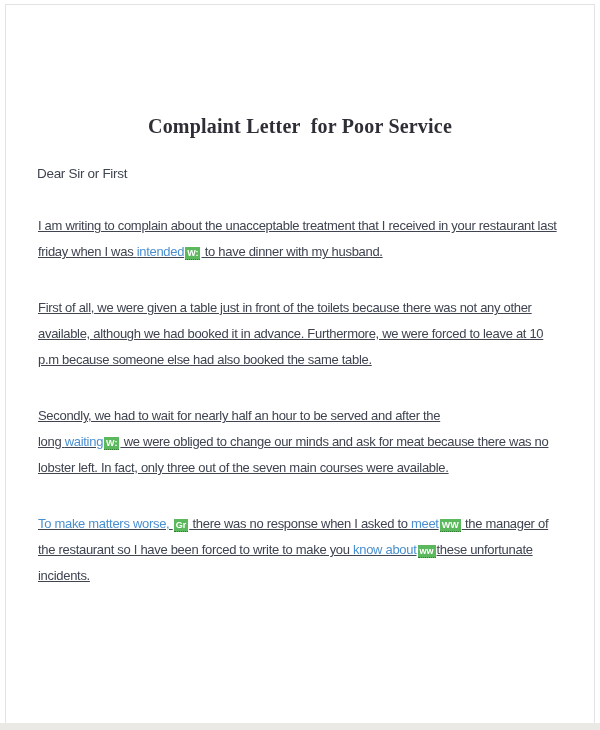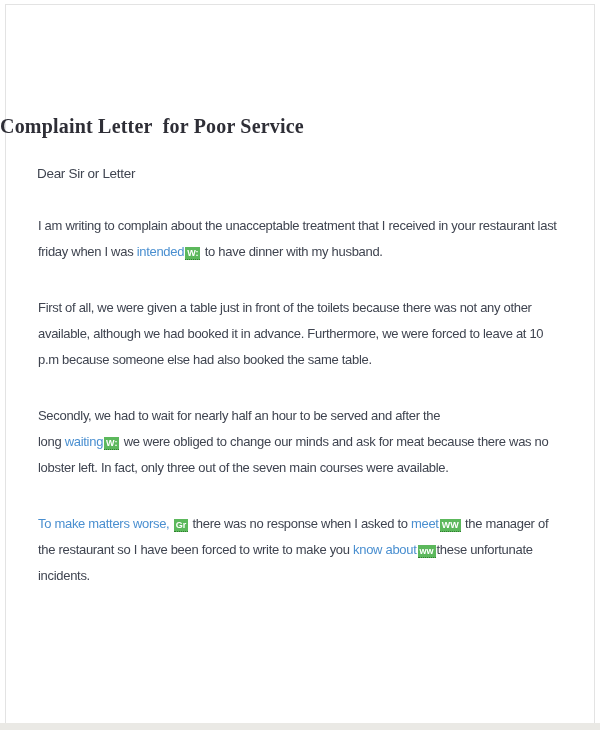--- a/index.html
+++ b/index.html
@@ -8,51 +8,51 @@
     font-family:"Liberation Sans",sans-serif;overflow:hidden;
   }
   .page-frame{
     position:absolute;top:4px;left:5px;right:5px;bottom:7px;
     background:#ffffff;border:1px solid var(--frame,#e3e3e3);border-bottom:none;
   }
   .bottom-strip{
     position:absolute;left:0;right:0;bottom:0;height:7px;background:var(--strip,#eae9e5);
   }
   .letter-title{
-    position:absolute;top:102px;left:0;right:0;
+    position:absolute;top:102px;left:0;right:0;text-align:center;
     font-family:"Liberation Serif",serif;font-weight:bold;font-size:20px;
     color:#2e2e36;letter-spacing:0.2px;white-space:pre;
   }
   .salutation{
     position:absolute;top:166px;left:37px;
     font-size:13.5px;color:var(--ink,#3f4450);letter-spacing:-0.3px;
   }
   .letter-body{
     position:absolute;top:213px;left:38px;right:40px;
     color:var(--ink,#3f4450);
   }
   .para{
-    margin:0 0 30px 0;font-size:13px;line-height:26px;letter-spacing:-0.3px;
+    margin:0 0 30px 0;font-size:13px;line-height:26px;letter-spacing:-0.3px;text-decoration:underline;
   }
   .blue-run{color:var(--blue,#4a8fd0);cursor:pointer;}
   .badge{
     display:inline-block;background:var(--green,#5cb85c);color:#ffffff;
     font-size:9px;font-weight:bold;line-height:11px;padding:1px 2px 0 2px;
     border-bottom:1px dotted #2d7d2d;vertical-align:baseline;margin:0 1px;
     letter-spacing:0;cursor:pointer;
   }
 </style>
 </head>
 <body>
 
 <div class="page-frame"></div>
 
 <h1 class="letter-title">Complaint Letter  for Poor Service</h1>
 
-<div class="salutation">Dear Sir or Letter</div>
+<div class="salutation">Dear Sir or First</div>
 
 <div class="letter-body">
     <p class="para"><span class="plain-run">I am writing to complain about the unacceptable treatment that I received in your restaurant last friday when I was </span><span class="blue-run">intended</span><span class="badge">W:</span><span class="plain-run"> to have dinner with my husband.</span></p>
     <p class="para"><span class="plain-run">First of all, we were given a table just in front of the toilets because there was not any other available, although we had booked it in advance. Furthermore, we were forced to leave at 10 p.m because someone else had also booked the same table.</span></p>
     <p class="para"><span class="plain-run">Secondly, we had to wait for nearly half an hour to be served and after the</span><br><span class="plain-run">long </span><span class="blue-run">waiting</span><span class="badge">W:</span><span class="plain-run"> we were obliged to change our minds and ask for meat because there was no lobster left. In fact, only three out of the seven main courses were available.</span></p>
     <p class="para"><span class="blue-run">To make matters worse, </span><span class="badge">Gr</span><span class="plain-run"> there was no response when I asked to </span><span class="blue-run">meet</span><span class="badge">WW</span><span class="plain-run"> the manager of the restaurant so I have been forced to write to make you </span><span class="blue-run">know about</span><span class="badge">ww</span><span class="plain-run">these unfortunate incidents.</span></p>
   </div>
 
 <div class="bottom-strip"></div>
 

